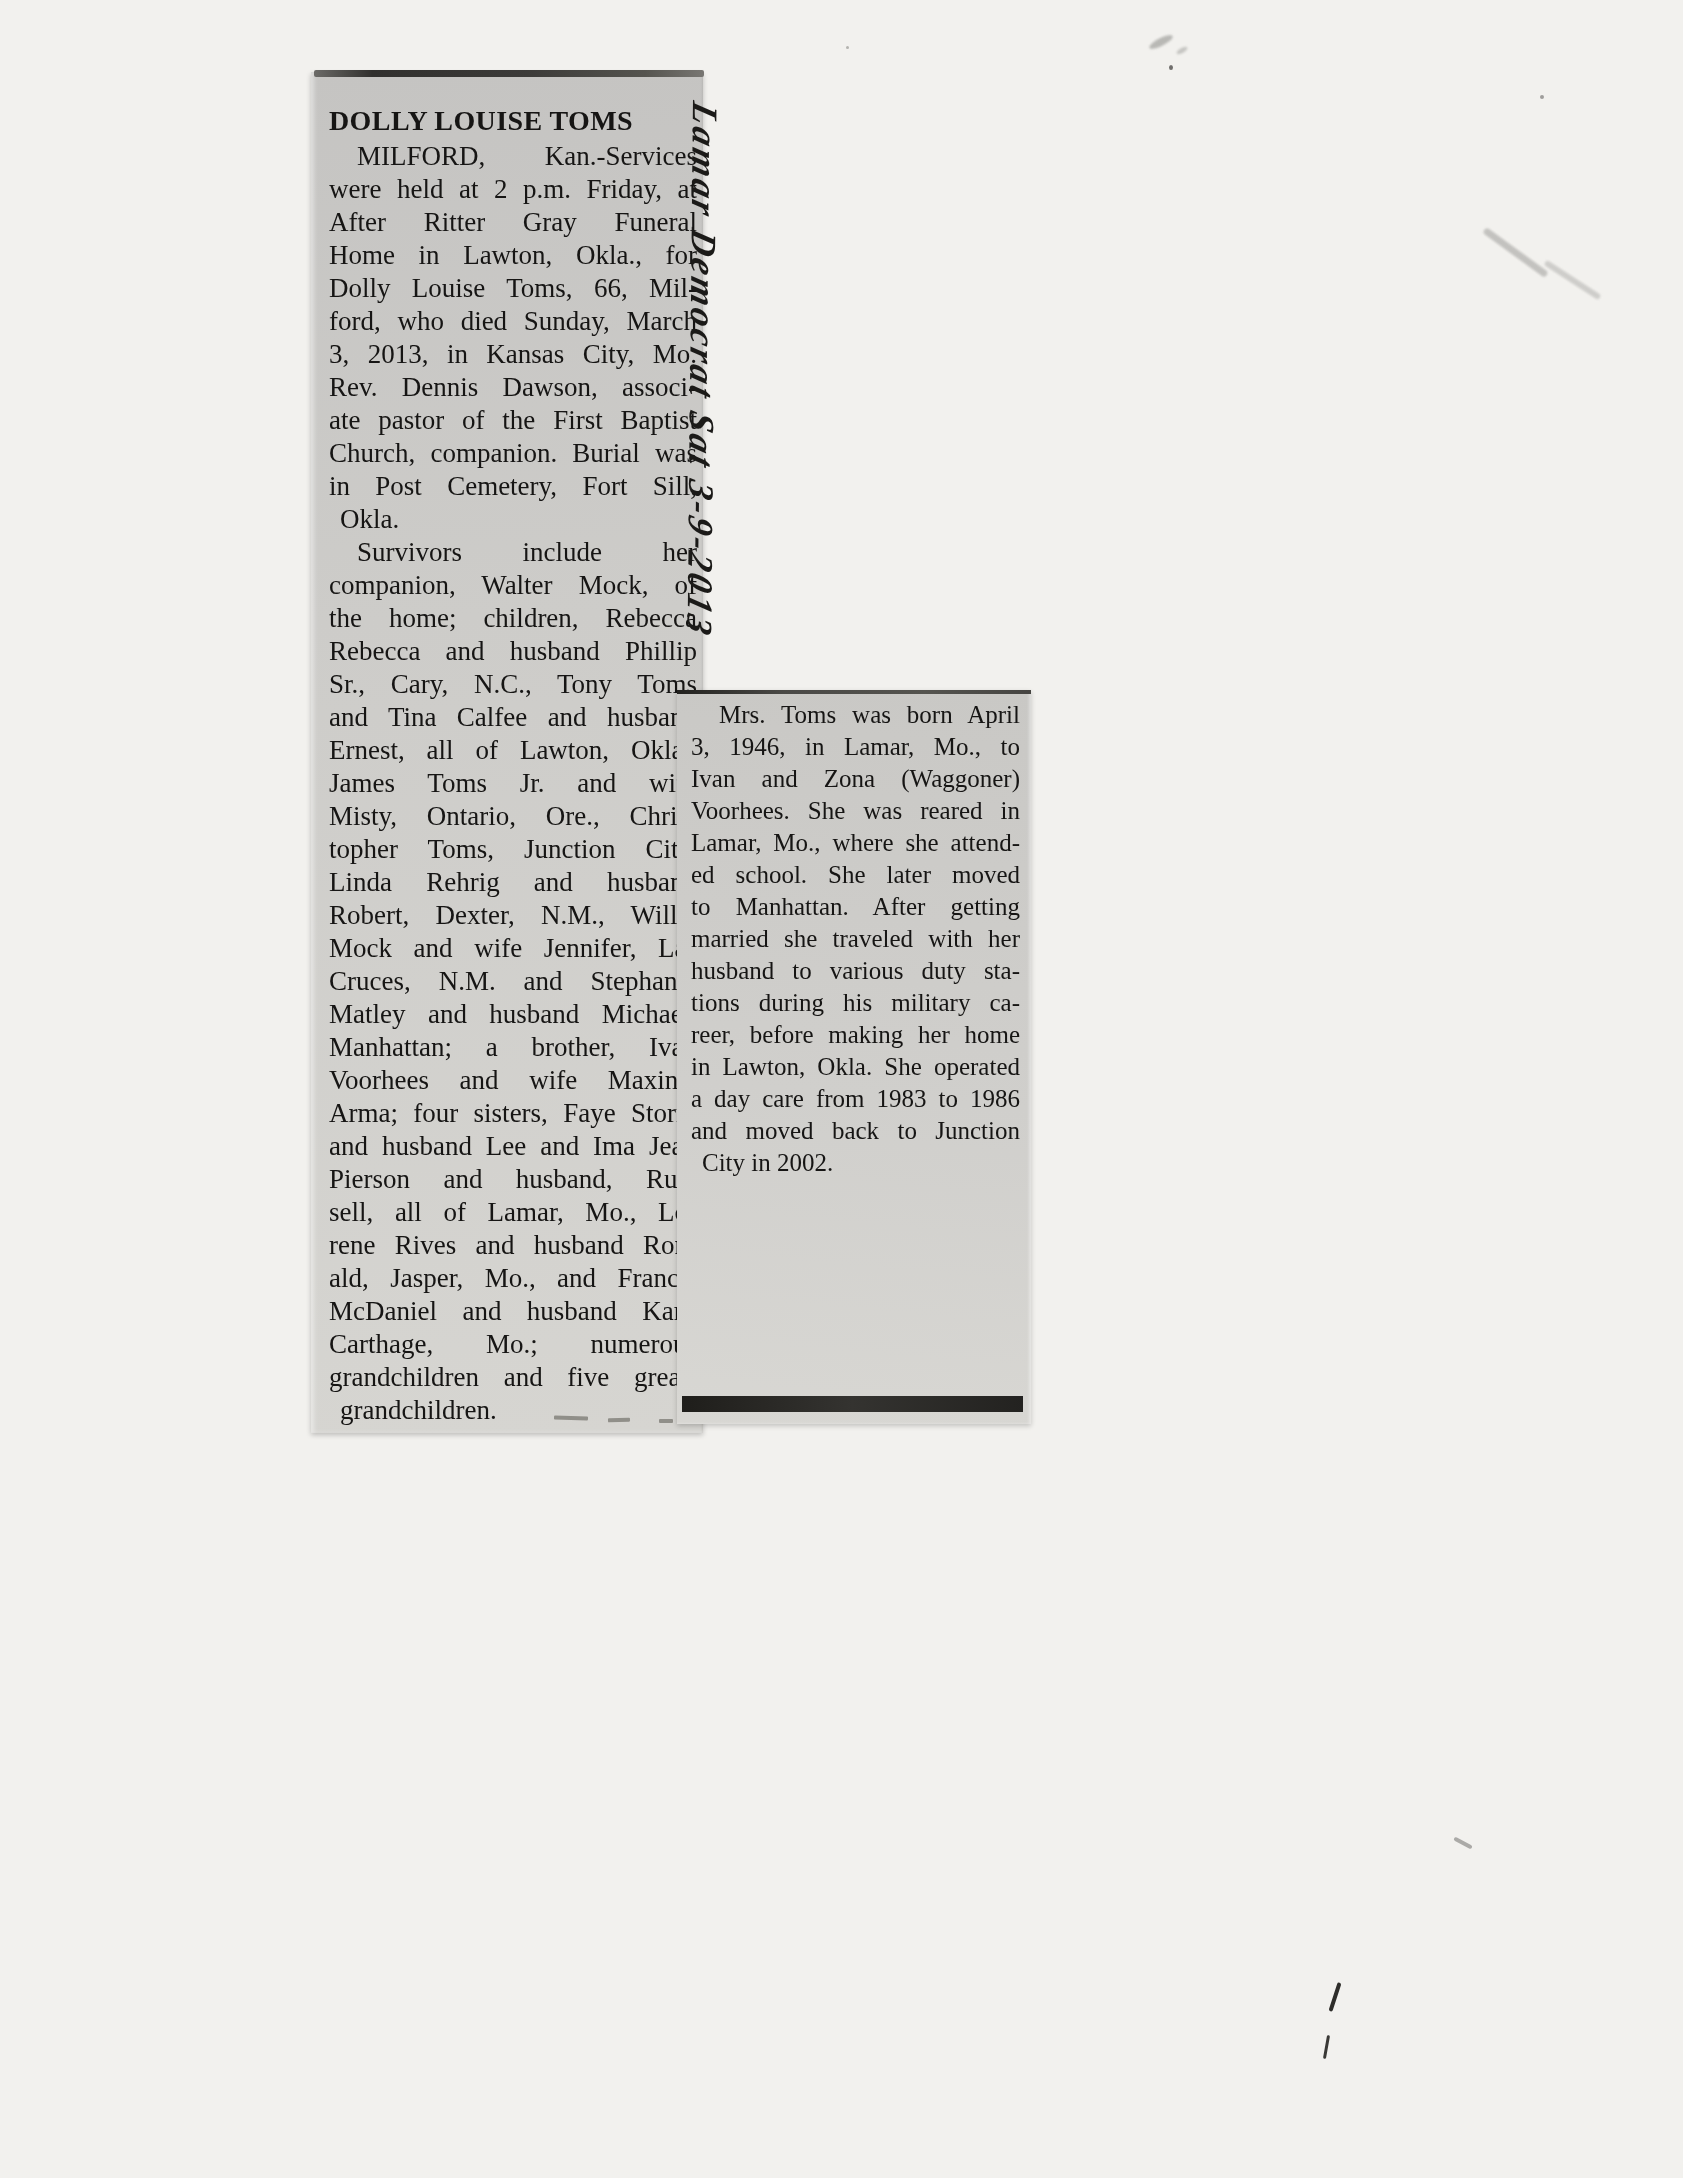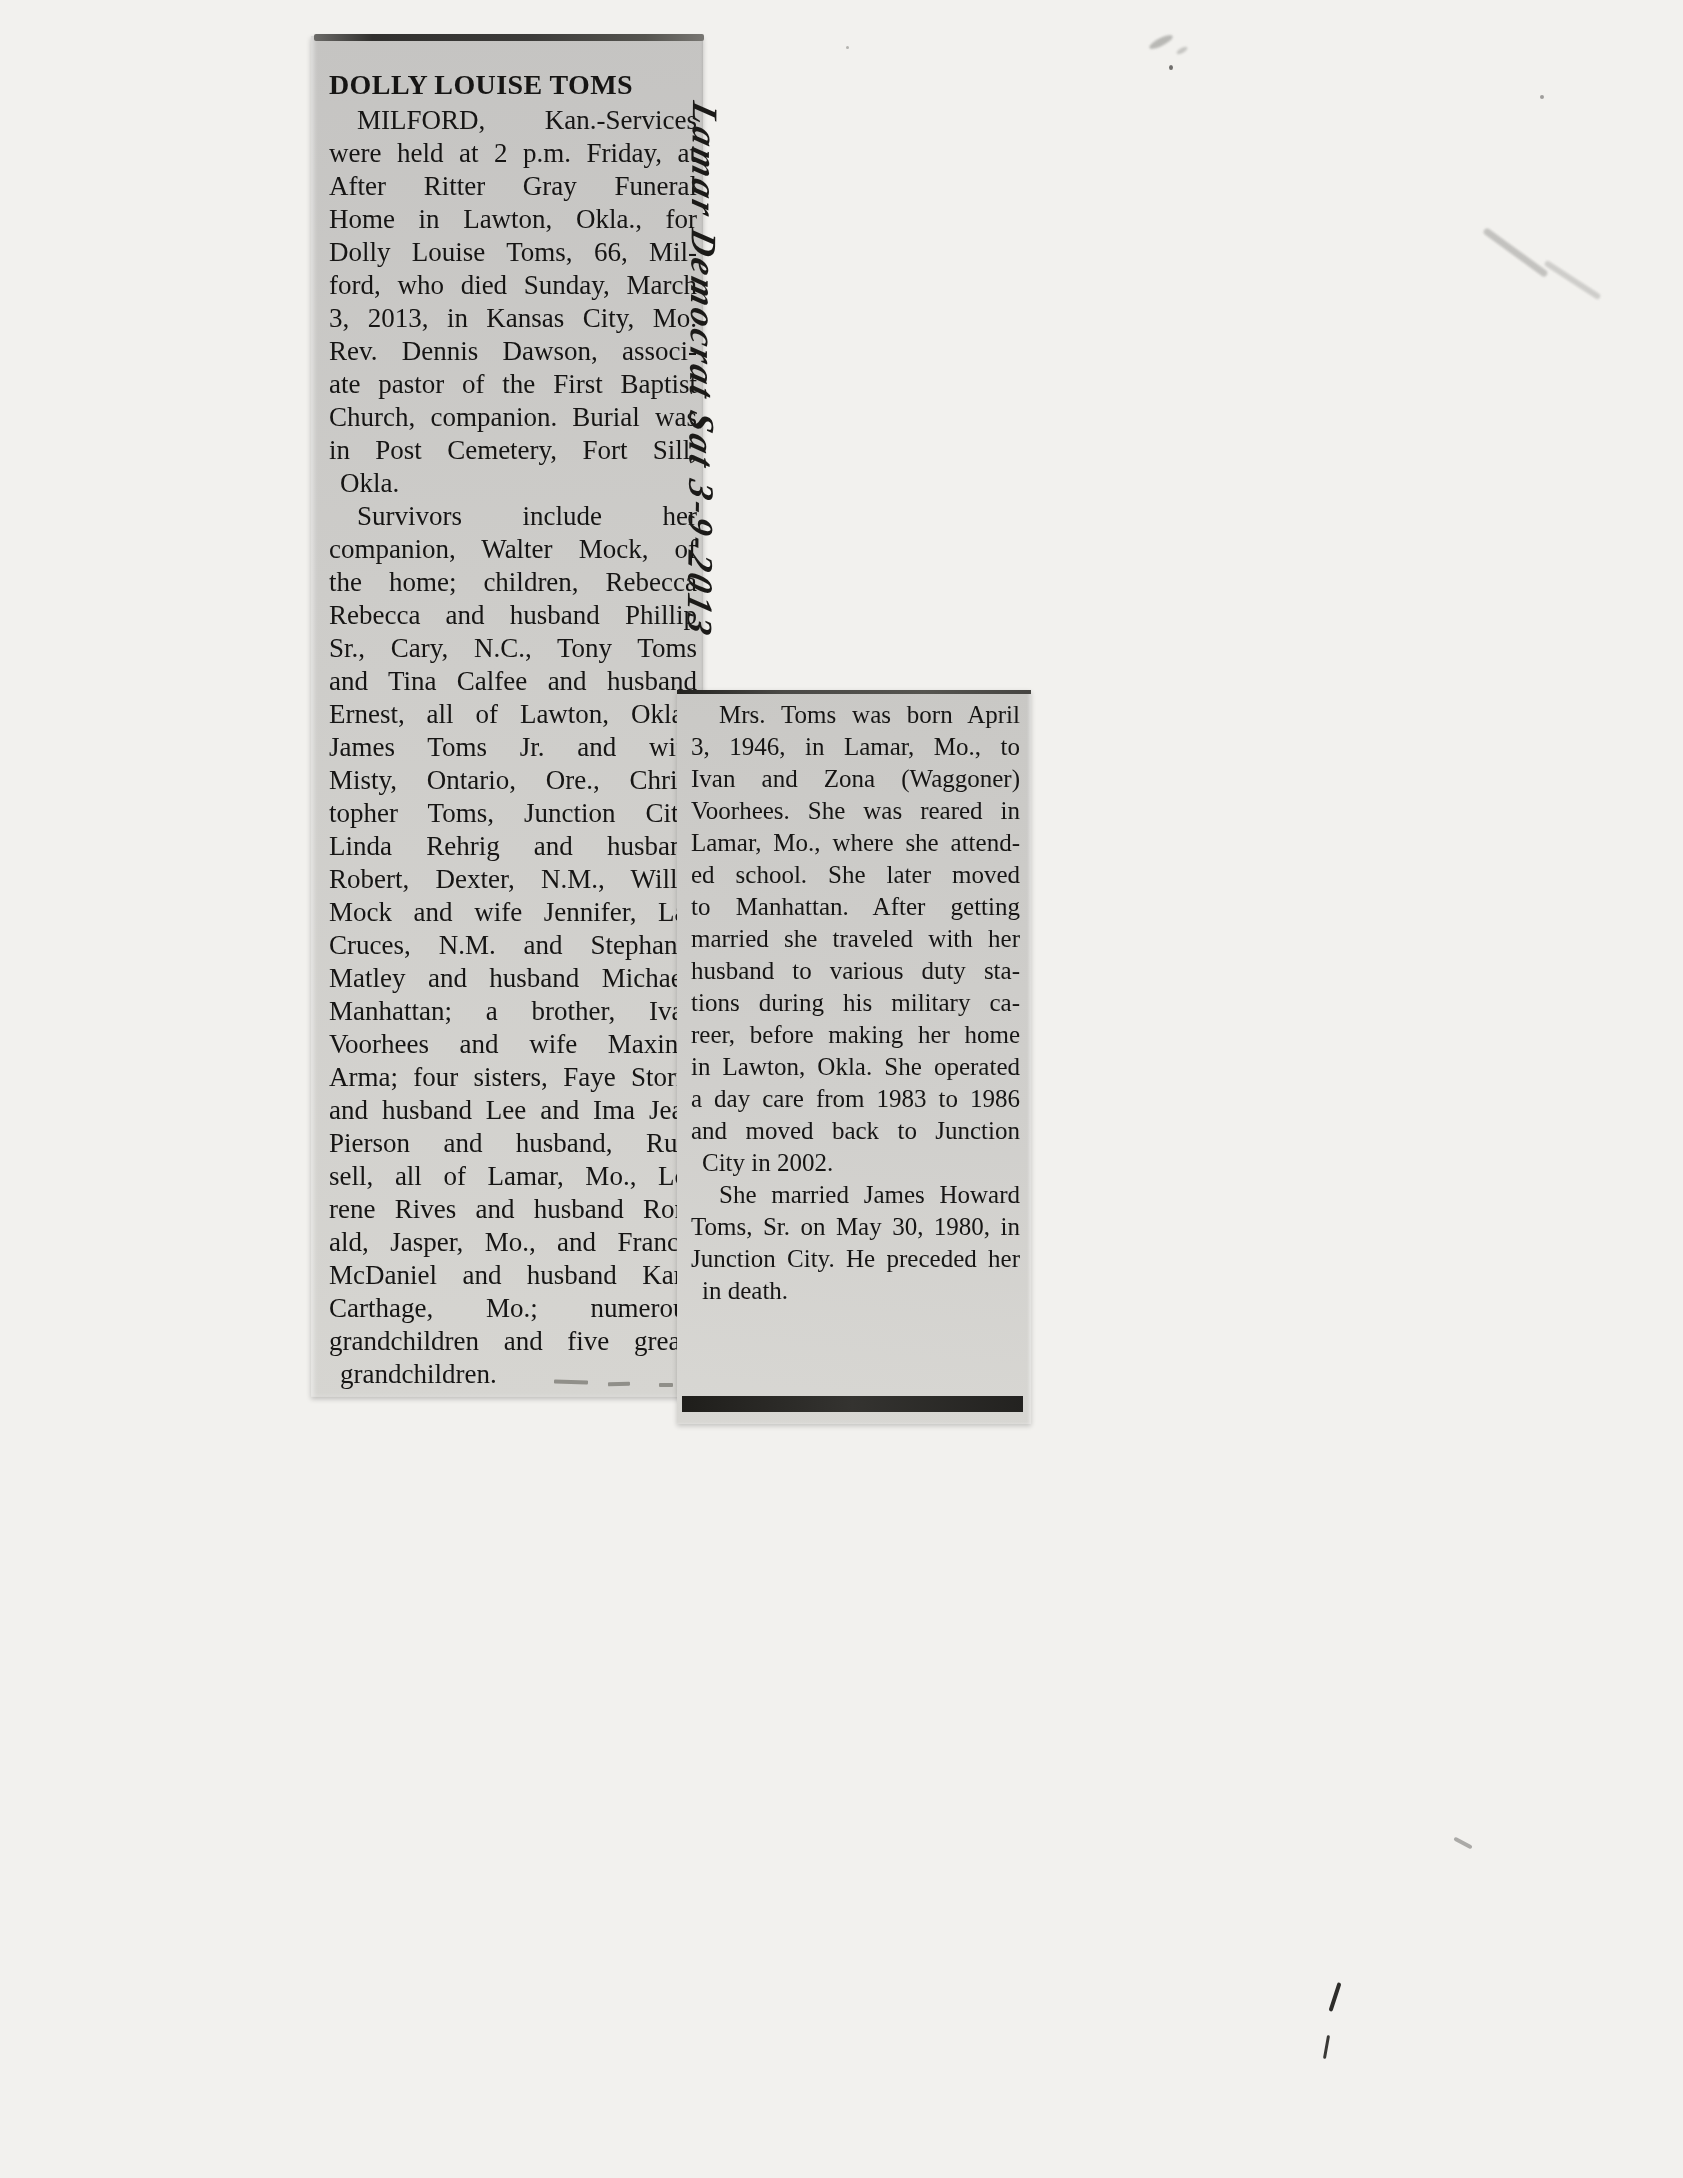--- a/index.html
+++ b/index.html
@@ -5,21 +5,21 @@
   html,body{margin:0;padding:0;}
   body{
     width:1683px;height:2178px;position:relative;overflow:hidden;
     background:#f2f1ee;
     font-family:"Liberation Serif","DejaVu Serif",serif;
     color:#161514;
   }
   
   .clip{position:absolute;}
   .clip-left{
-    left:311px;top:36px;width:392px;height:1361px;
+    left:311px;top:72px;width:392px;height:1361px;
     background:linear-gradient(178deg,#c5c4c2 0%,#cdccc9 40%,#d6d5d1 100%);
     box-shadow:0 2px 5px rgba(0,0,0,.22), inset 3px 0 4px rgba(255,255,255,.45), inset -1px 0 2px rgba(0,0,0,.08);
   }
   .clip-left::before{ 
     content:"";position:absolute;left:3px;right:-1px;top:-2px;height:7px;
     background:linear-gradient(90deg,#6b6a67 0%,#31302e 15%,#3c3b39 55%,#55544f 85%,#787672 100%);
     border-radius:2px;
   }
   .clip-right{
     left:677px;top:690px;width:354px;height:734px;
@@ -145,26 +145,20 @@
           <div class="line">to Manhattan. After getting</div>
           <div class="line">married she traveled with her</div>
           <div class="line">husband to various duty sta-</div>
           <div class="line">tions during his military ca-</div>
           <div class="line">reer, before making her home</div>
           <div class="line">in Lawton, Okla. She operated</div>
           <div class="line">a day care from 1983 to 1986</div>
           <div class="line">and moved back to Junction</div>
           <div class="line pe">City in 2002.</div>
         </div>
-        <div class="para">
-          <div class="line first">She married James Howard</div>
-          <div class="line">Toms, Sr. on May 30, 1980, in</div>
-          <div class="line">Junction City. He preceded her</div>
-          <div class="line pe">in death.</div>
-        </div>
       </div>
   </div>
 </div>
 
 <div class="handnote">Lamar Democrat Sat 3-9-2013</div>
 
 <div class="speck s-smudge1"></div>
 <div class="speck s-smudge2"></div>
 <div class="speck s-dot1"></div>
 <div class="speck s-dot2"></div>

